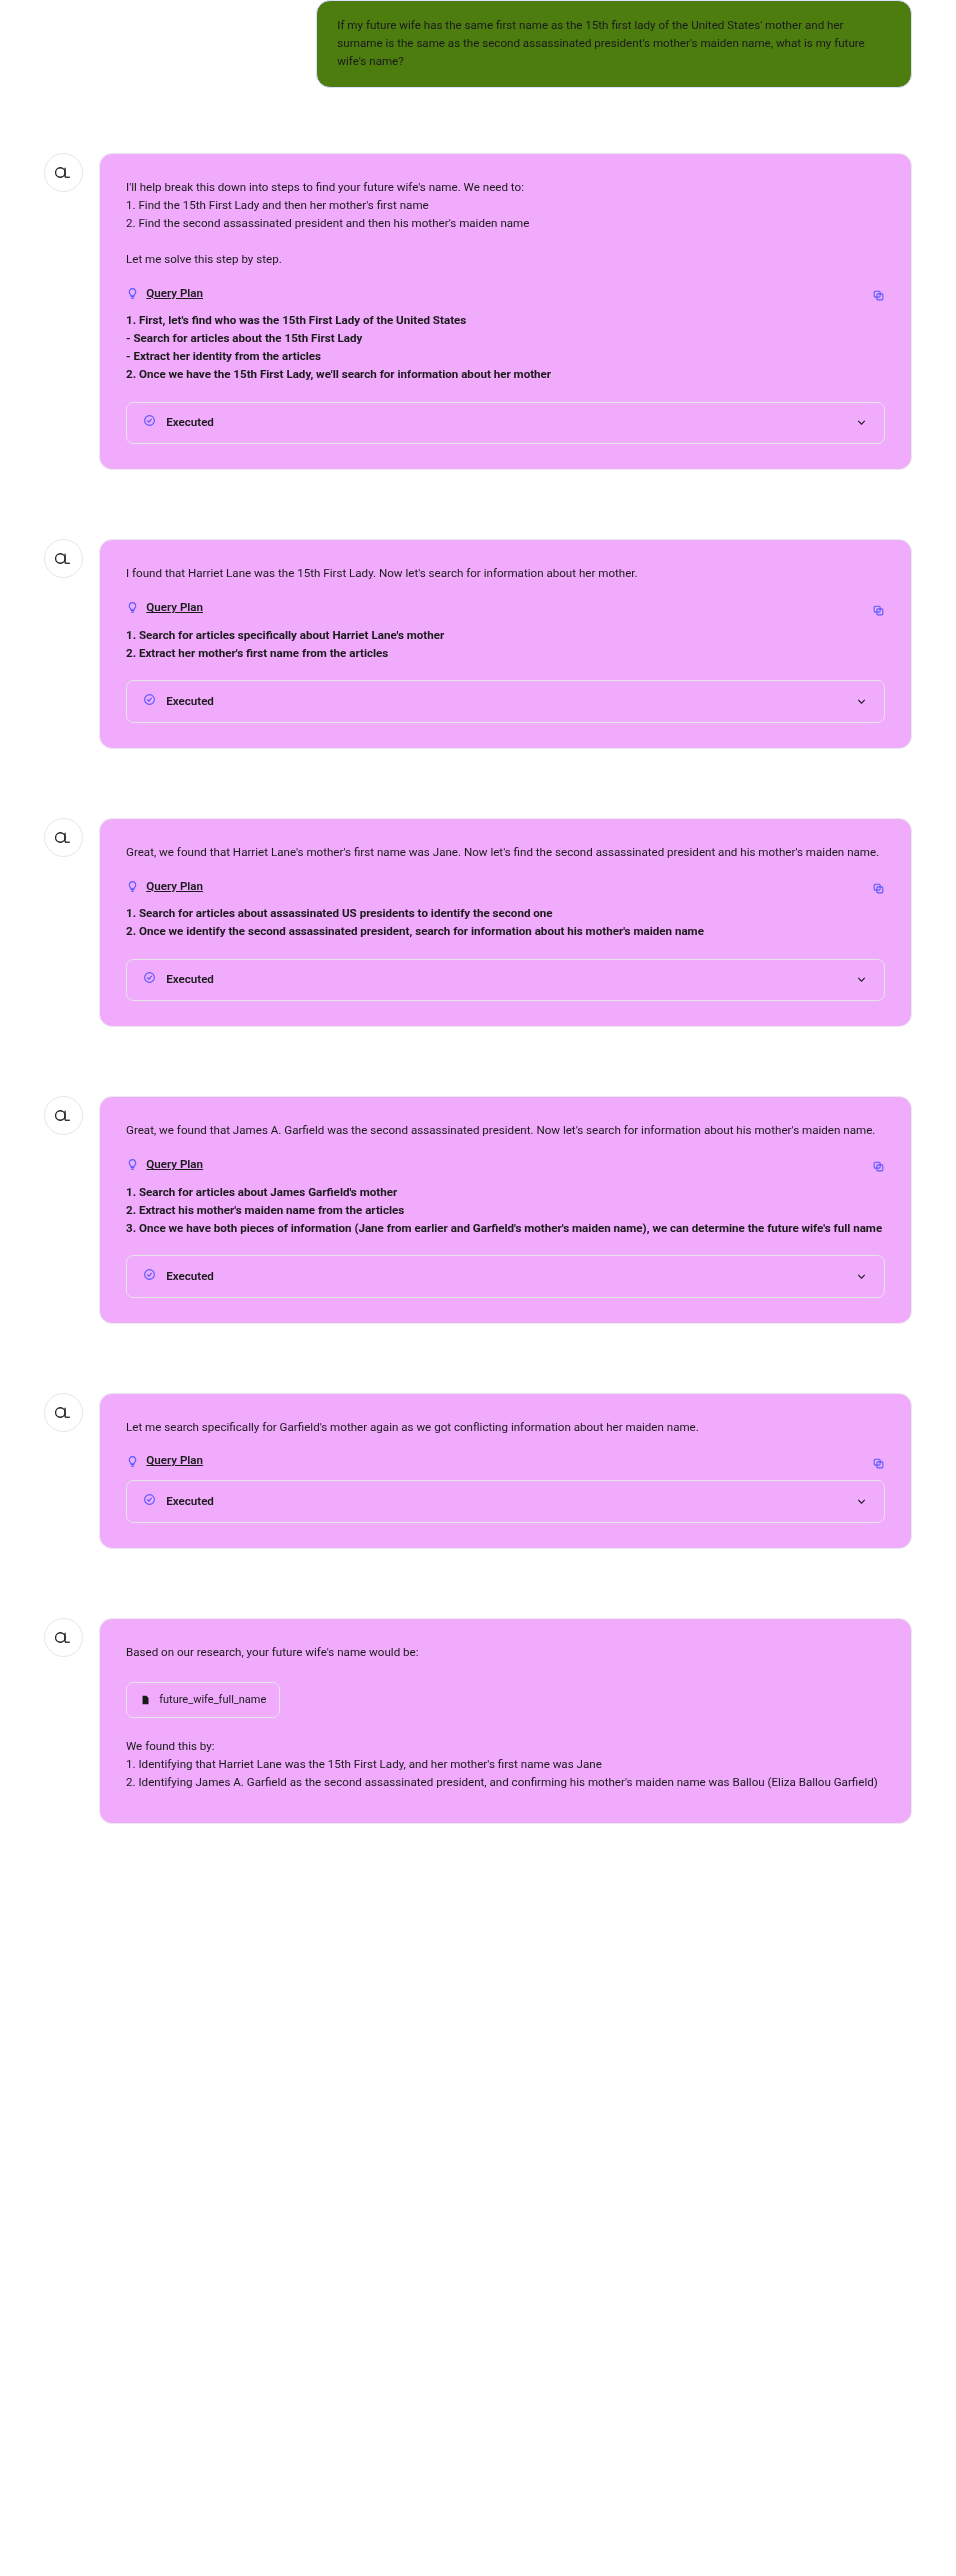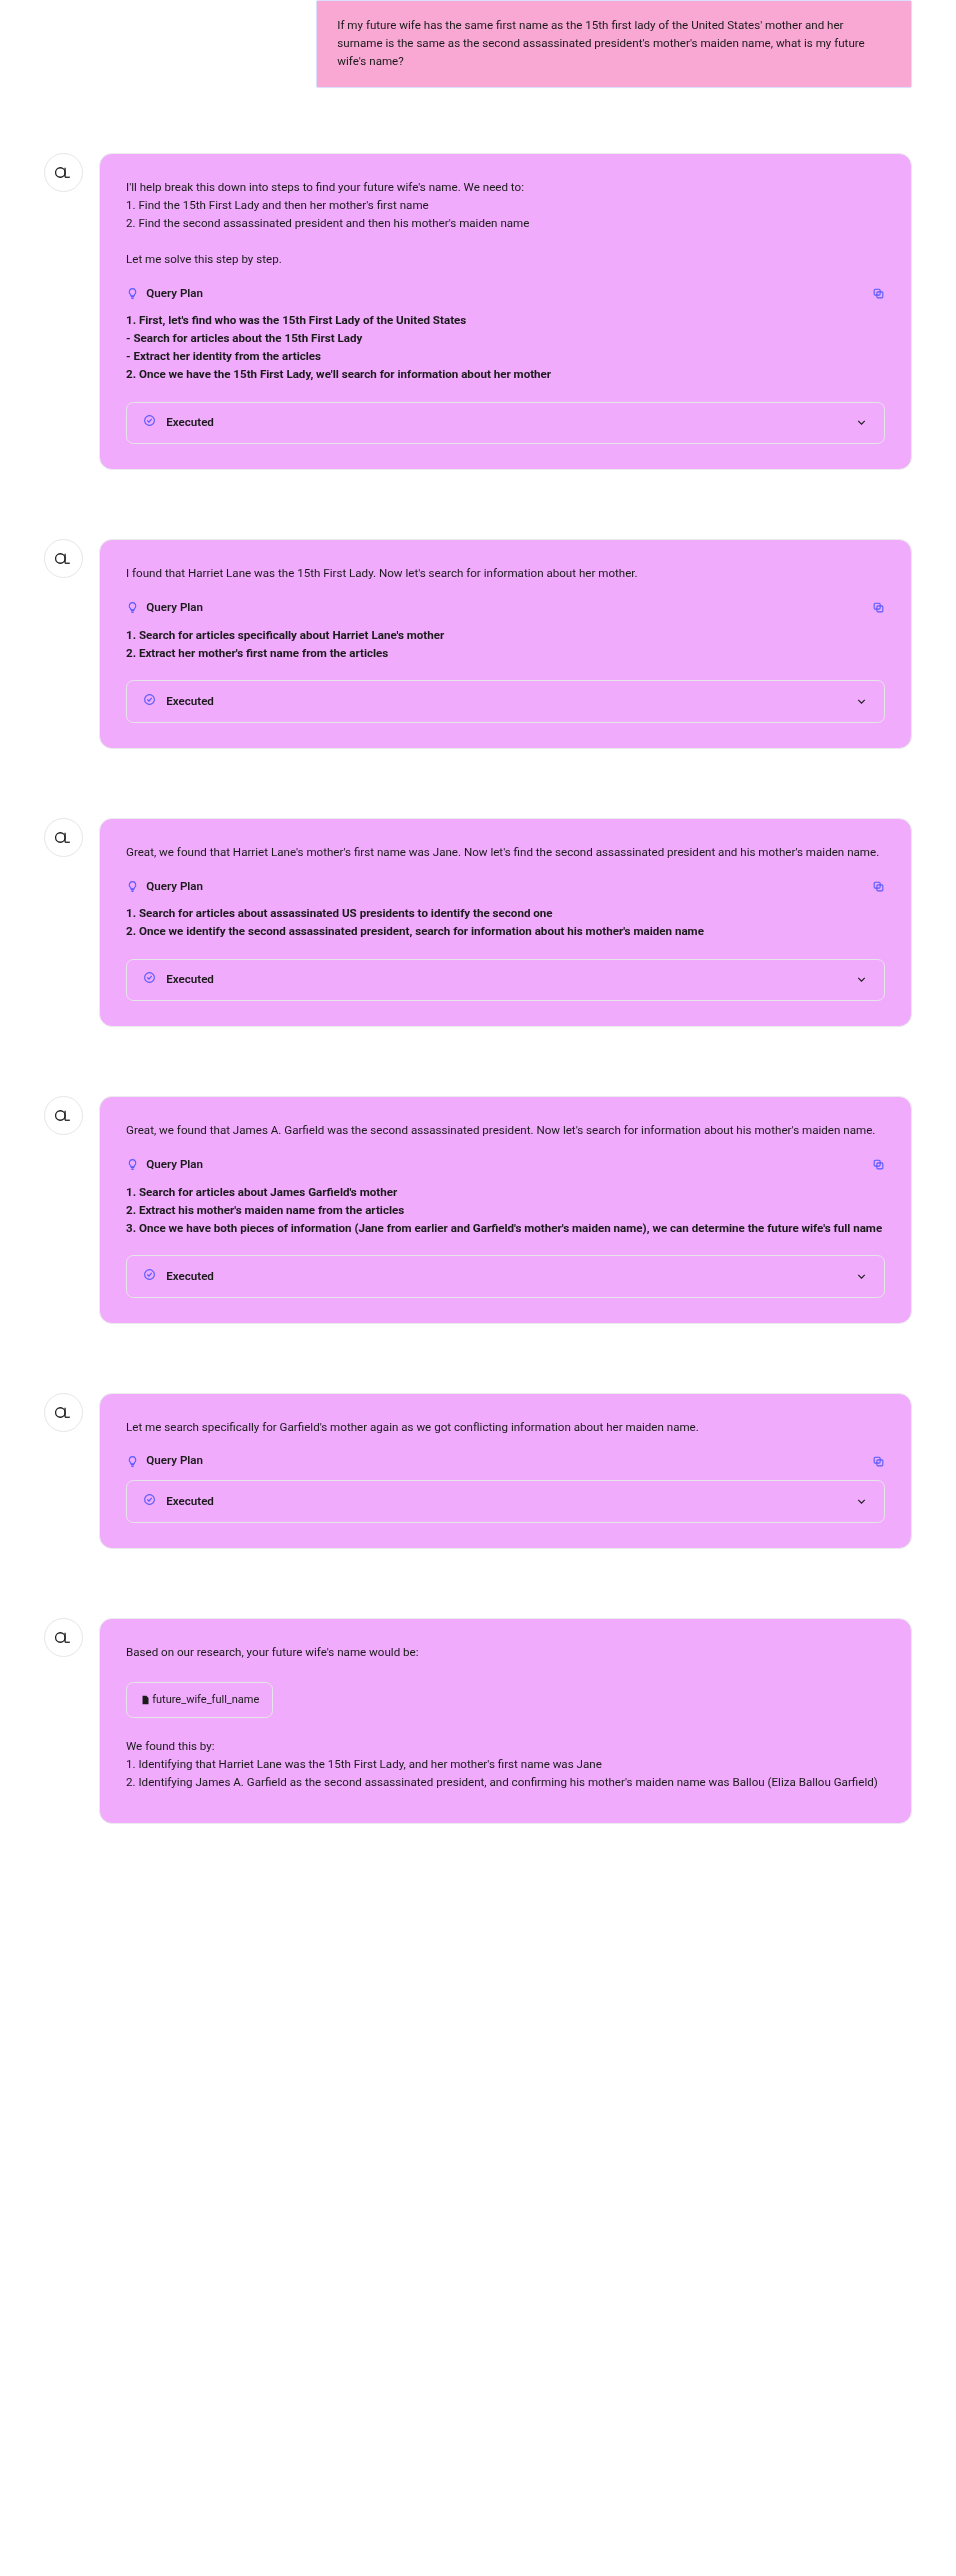--- a/index.html
+++ b/index.html
@@ -12,23 +12,23 @@
     font-size: 11px;
     line-height: 1.5;
   }
   .chat-container {
     width: 956px;
     padding: 0 44px 29px 44px;
   }
   .user-message {
     margin-left: auto;
     max-width: 596px;
-    background: #f9a8d4;
+    background: #4d7c0f;
     border: 0.7px solid #d9dfff;
-    border-radius: 2px;
+    border-radius: 14px;
     padding: 16px 20.3px;
     font-size: 11.6px;
     line-height: 1.55;
     color: #1a1a1a;
     margin-bottom: 65px;
     box-shadow: 0 0 0 0.7px rgba(100,120,255,0.02);
   }
   .assistant-block {
     display: flex;
     align-items: flex-start;
@@ -57,24 +57,25 @@
   }
   .assistant-text {
     font-size: 11.6px;
     line-height: 1.55;
     color: #1a1a1a;
     margin-bottom: 5.8px;
     white-space: pre-line;
   }
   .qp-header {
     display: flex;
-    align-items: center;
+    align-items: flex-end;
     justify-content: space-between;
     margin-top: 16px;
     margin-bottom: 10.2px;
+    text-decoration: underline;
   }
   .qp-title-wrap {
     display: flex;
     align-items: center;
     gap: 7.3px;
   }
   .qp-bulb {
     width: 13px; height: 13px;
     display:flex; align-items:center; justify-content:center;
     color: #5558ff;
@@ -120,21 +121,21 @@
     font-size: 11.6px;
     color: #1a1a1a;
   }
   .chevron {
     width: 13px; height: 13px;
     color: #1a1a1a;
   }
   .chip {
     display: inline-flex;
     align-items: center;
-    gap: 2px;
+    gap: 9px;
     border: 0.7px solid #e6e6e9;
     border-radius: 7.3px;
     padding: 8.7px 13px;
     margin-top: 14.5px;
     margin-bottom: 20.3px;
     font-size: 11px;
     color: #1a1a1a;
     cursor: pointer;
   }
   .chip-icon {

